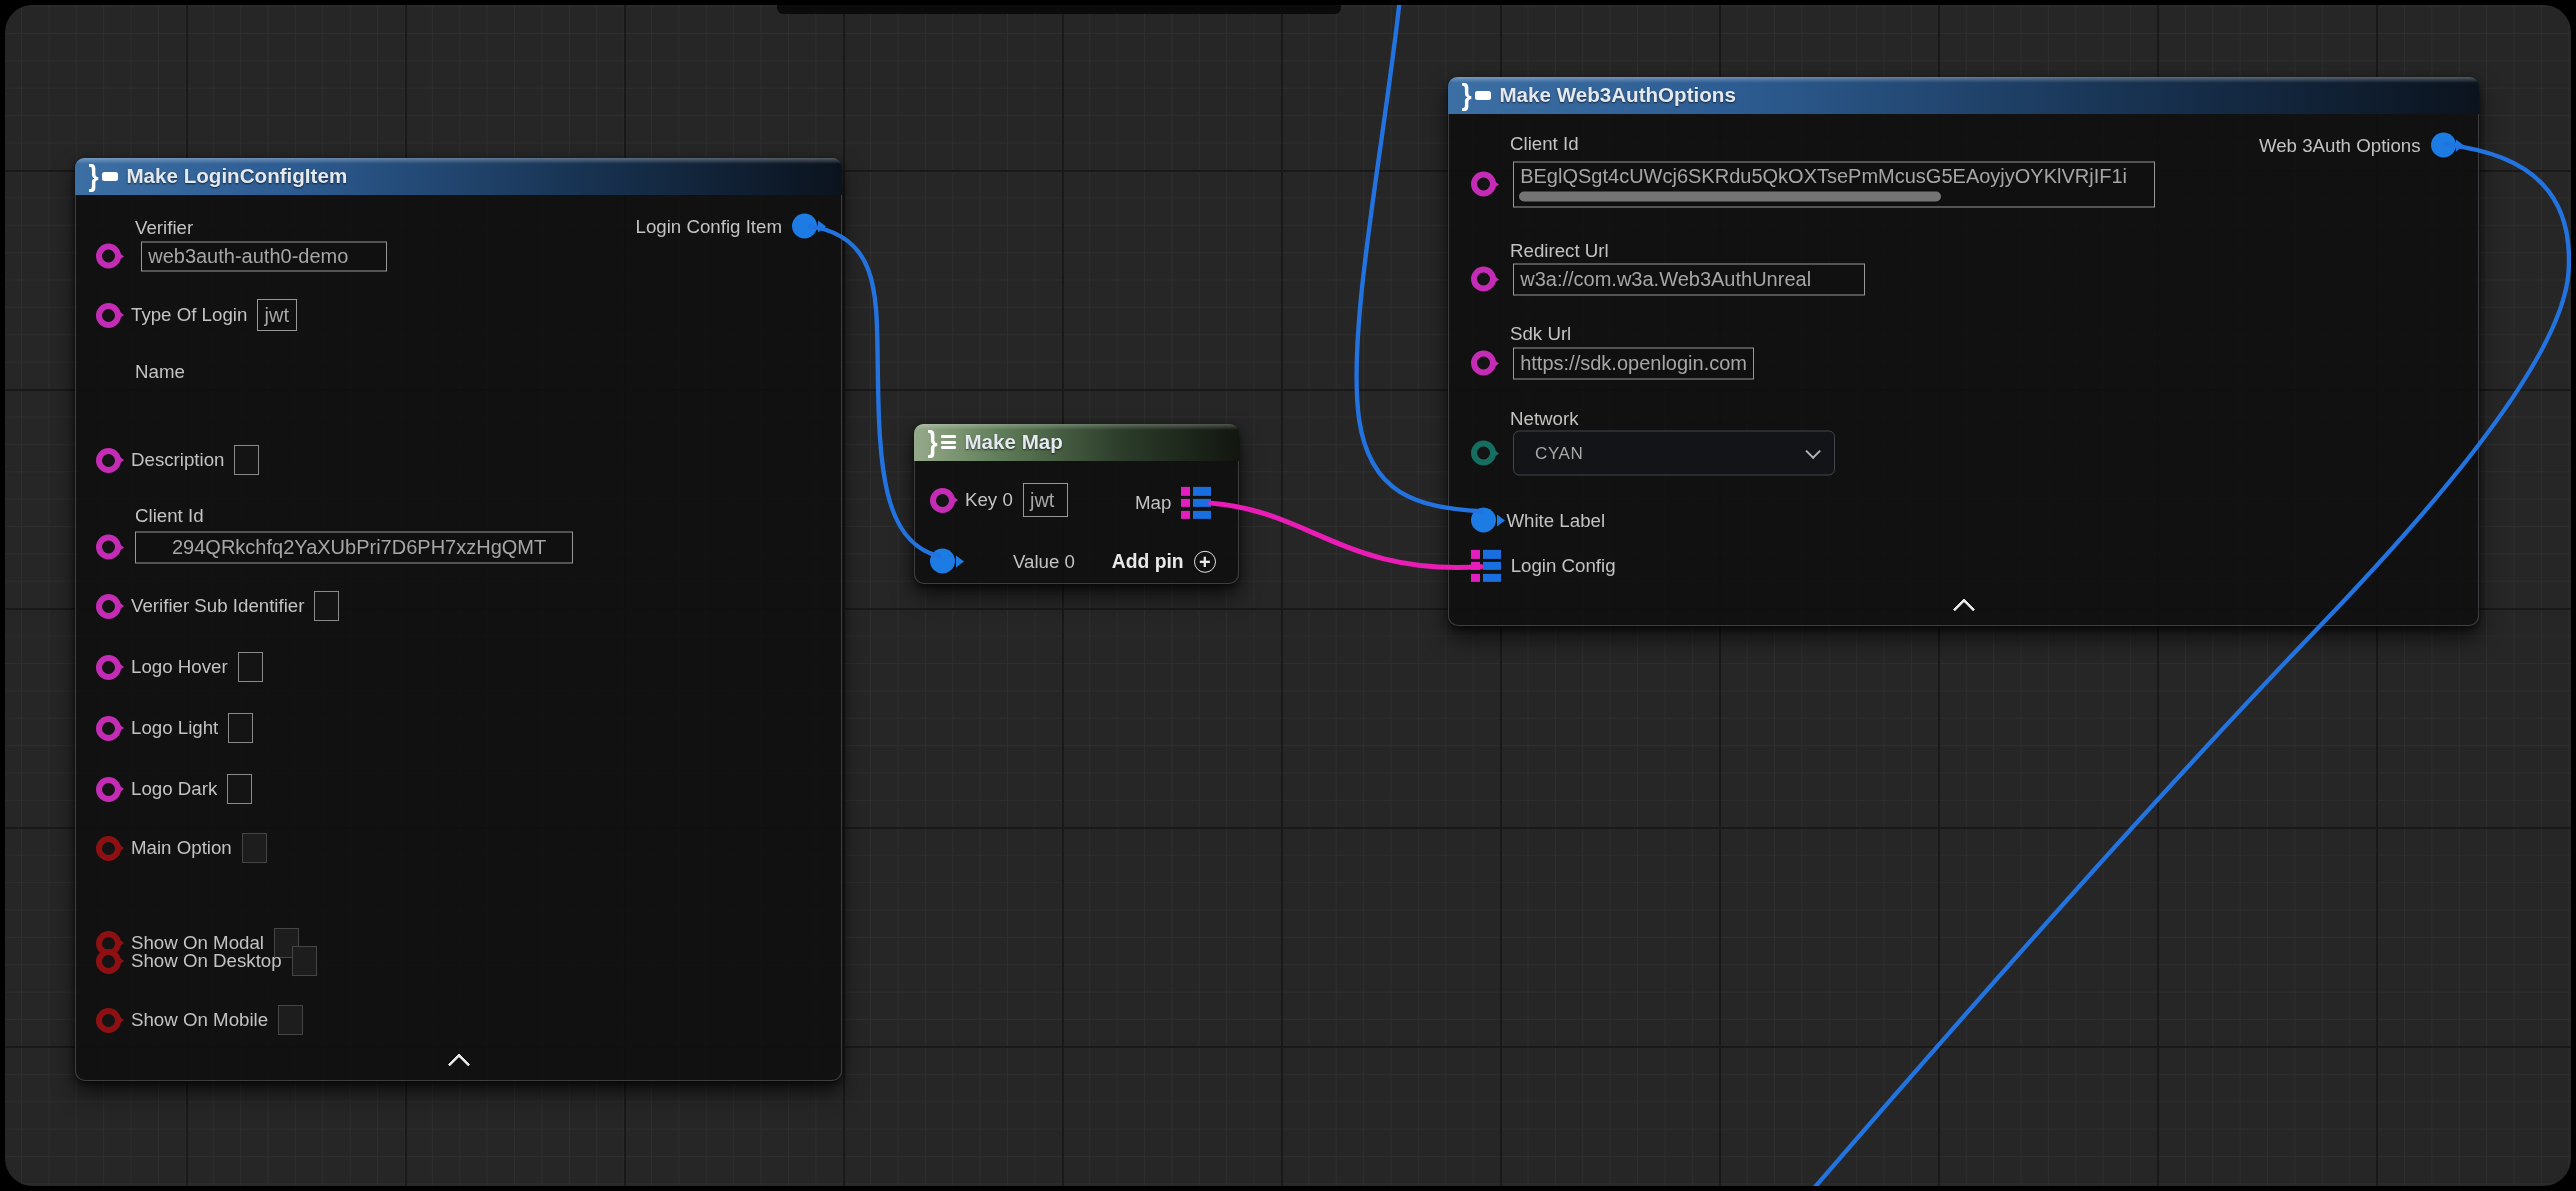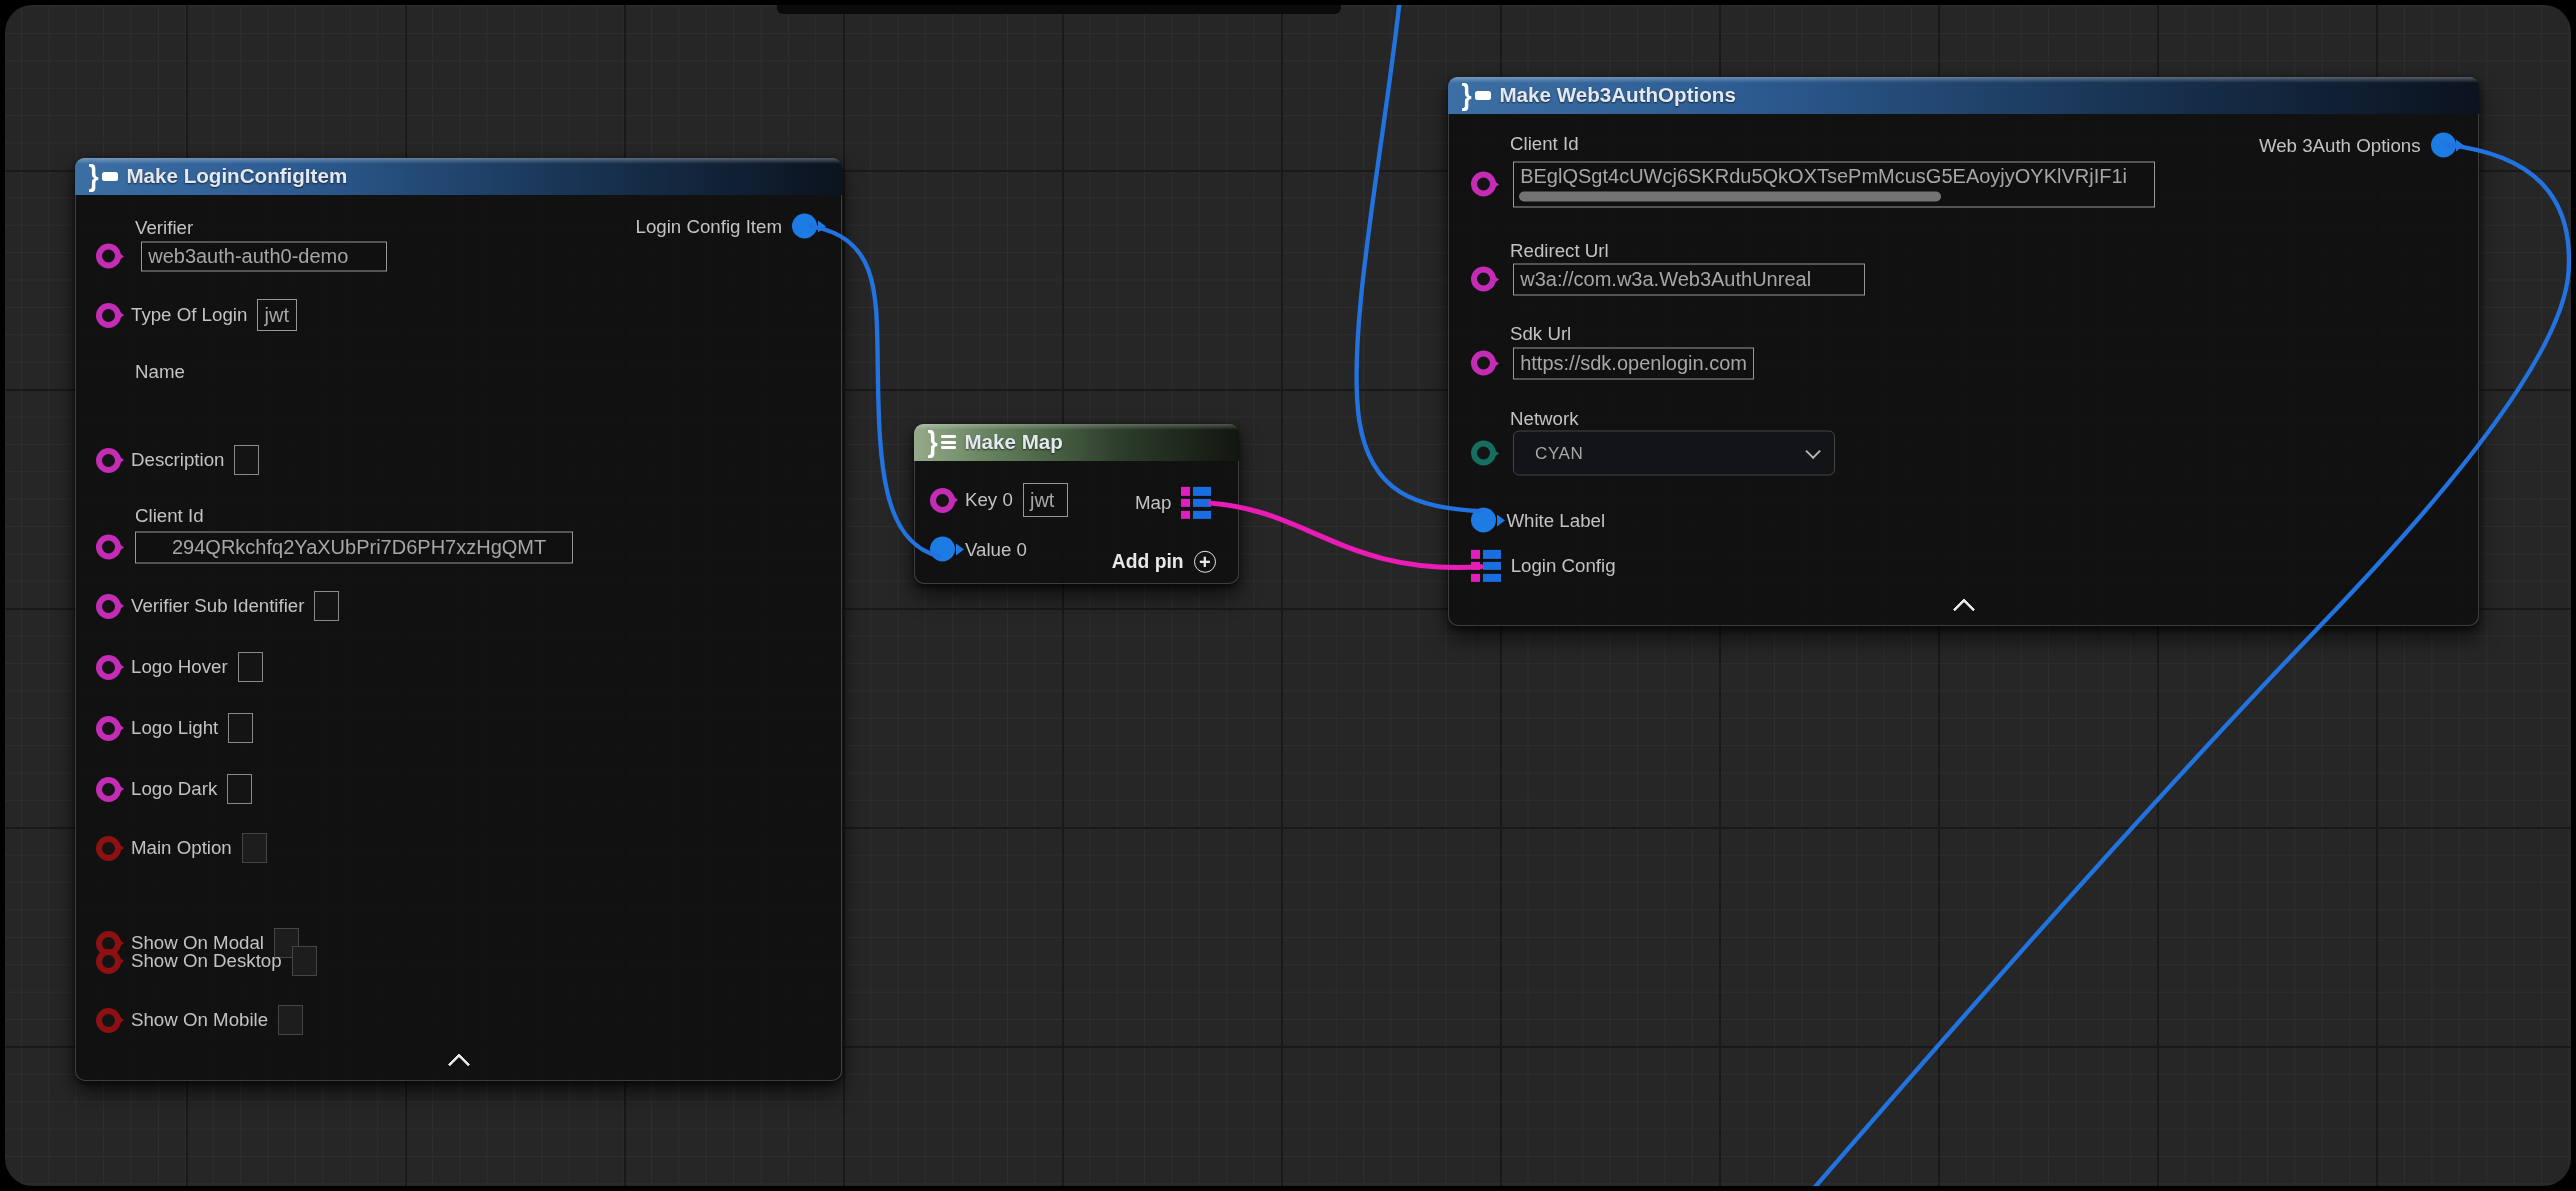--- a/index.html
+++ b/index.html
@@ -224,21 +224,21 @@
           </div>
           <div class="row" style="top: 75px; padding-left: 15px;">
             <span class="pin ring" style="--c: #c52cb5;">
               <span class="wedge"></span>
             </span>
             <span class="nlabel gap">Key 0</span>
             <div class="textbox gap" style="width: 45px; height: 34px;">
               <span>jwt</span>
             </div>
           </div>
-          <div class="row" style="top: 124px; padding-left: 15px;">
+          <div class="row" style="top: 136px; padding-left: 15px; gap: 48px;">
             <span class="pin fill" style="--c: #1d7ce4;">
               <span class="wedge"></span>
             </span>
             <span class="nlabel gap">Value 0</span>
           </div>
           <button class="addpin" style="top: 137px;">
             <span class="lbl">Add pin</span>
             <span class="plus">+</span>
           </button>
         </div>

